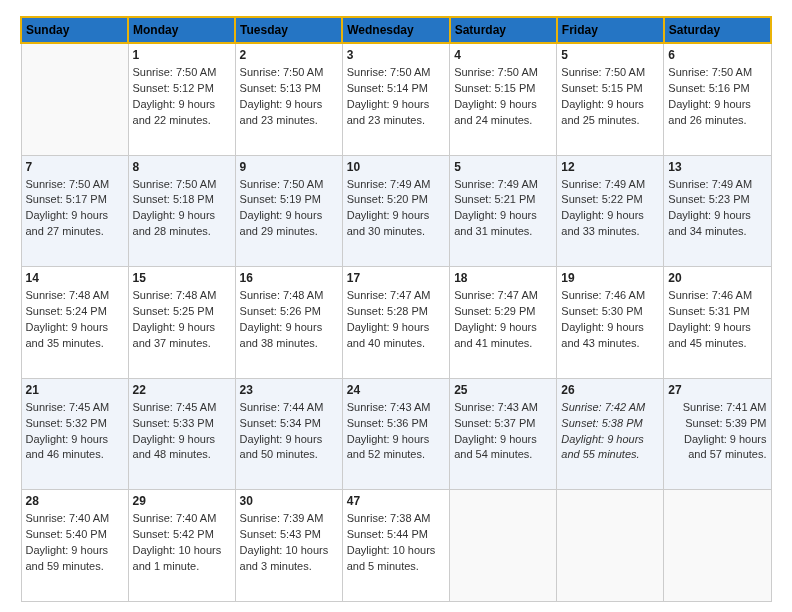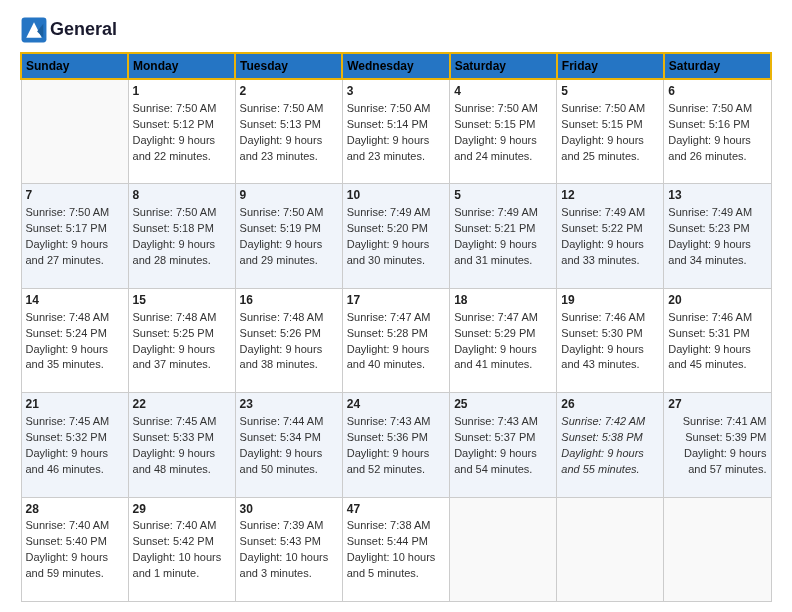--- a/index.html
+++ b/index.html
@@ -89,38 +89,20 @@
       line-height: 1.45;
     }
     .row-stripe td {
       background: #f0f4fa;
     }
   </style>
 </head>
 <body>
 
 <div class="page">
-  <div class="header">
-    <div class="logo">
-      <svg class="logo-icon" viewBox="0 0 36 36">
-        <rect x="2" y="2" width="32" height="32" rx="4" fill="#2575c4"></rect>
-        <polygon points="8,28 18,8 28,28" fill="white"></polygon>
-        <polygon points="22,20 30,10 30,28" fill="#1a5fa0"></polygon>
-      </svg>
-      <div>
-        <div class="logo-text">
-          <span>General</span><br><span class="blue"></span>
-        </div>
-      </div>
-    </div>
-    <div class="title-block">
-      <div class="month-title"></div>
-      <div class="subtitle"></div>
-    </div>
-  </div>
 
   <table class="calendar">
     <thead>
       <tr id="days-header">
           <th>Sunday</th>
           <th>Monday</th>
           <th>Tuesday</th>
           <th>Wednesday</th>
           <th>Saturday</th>
           <th>Friday</th>

